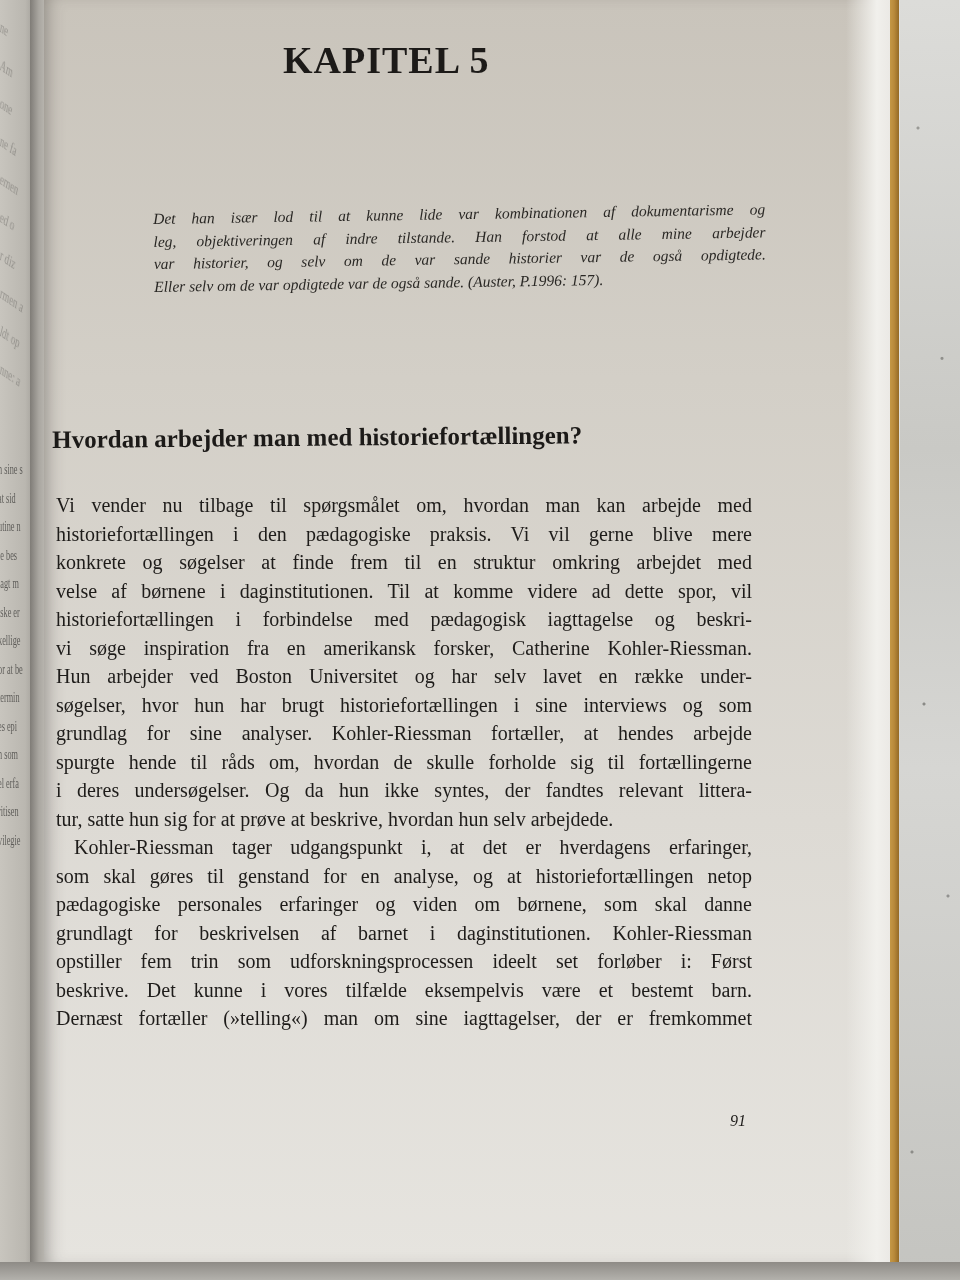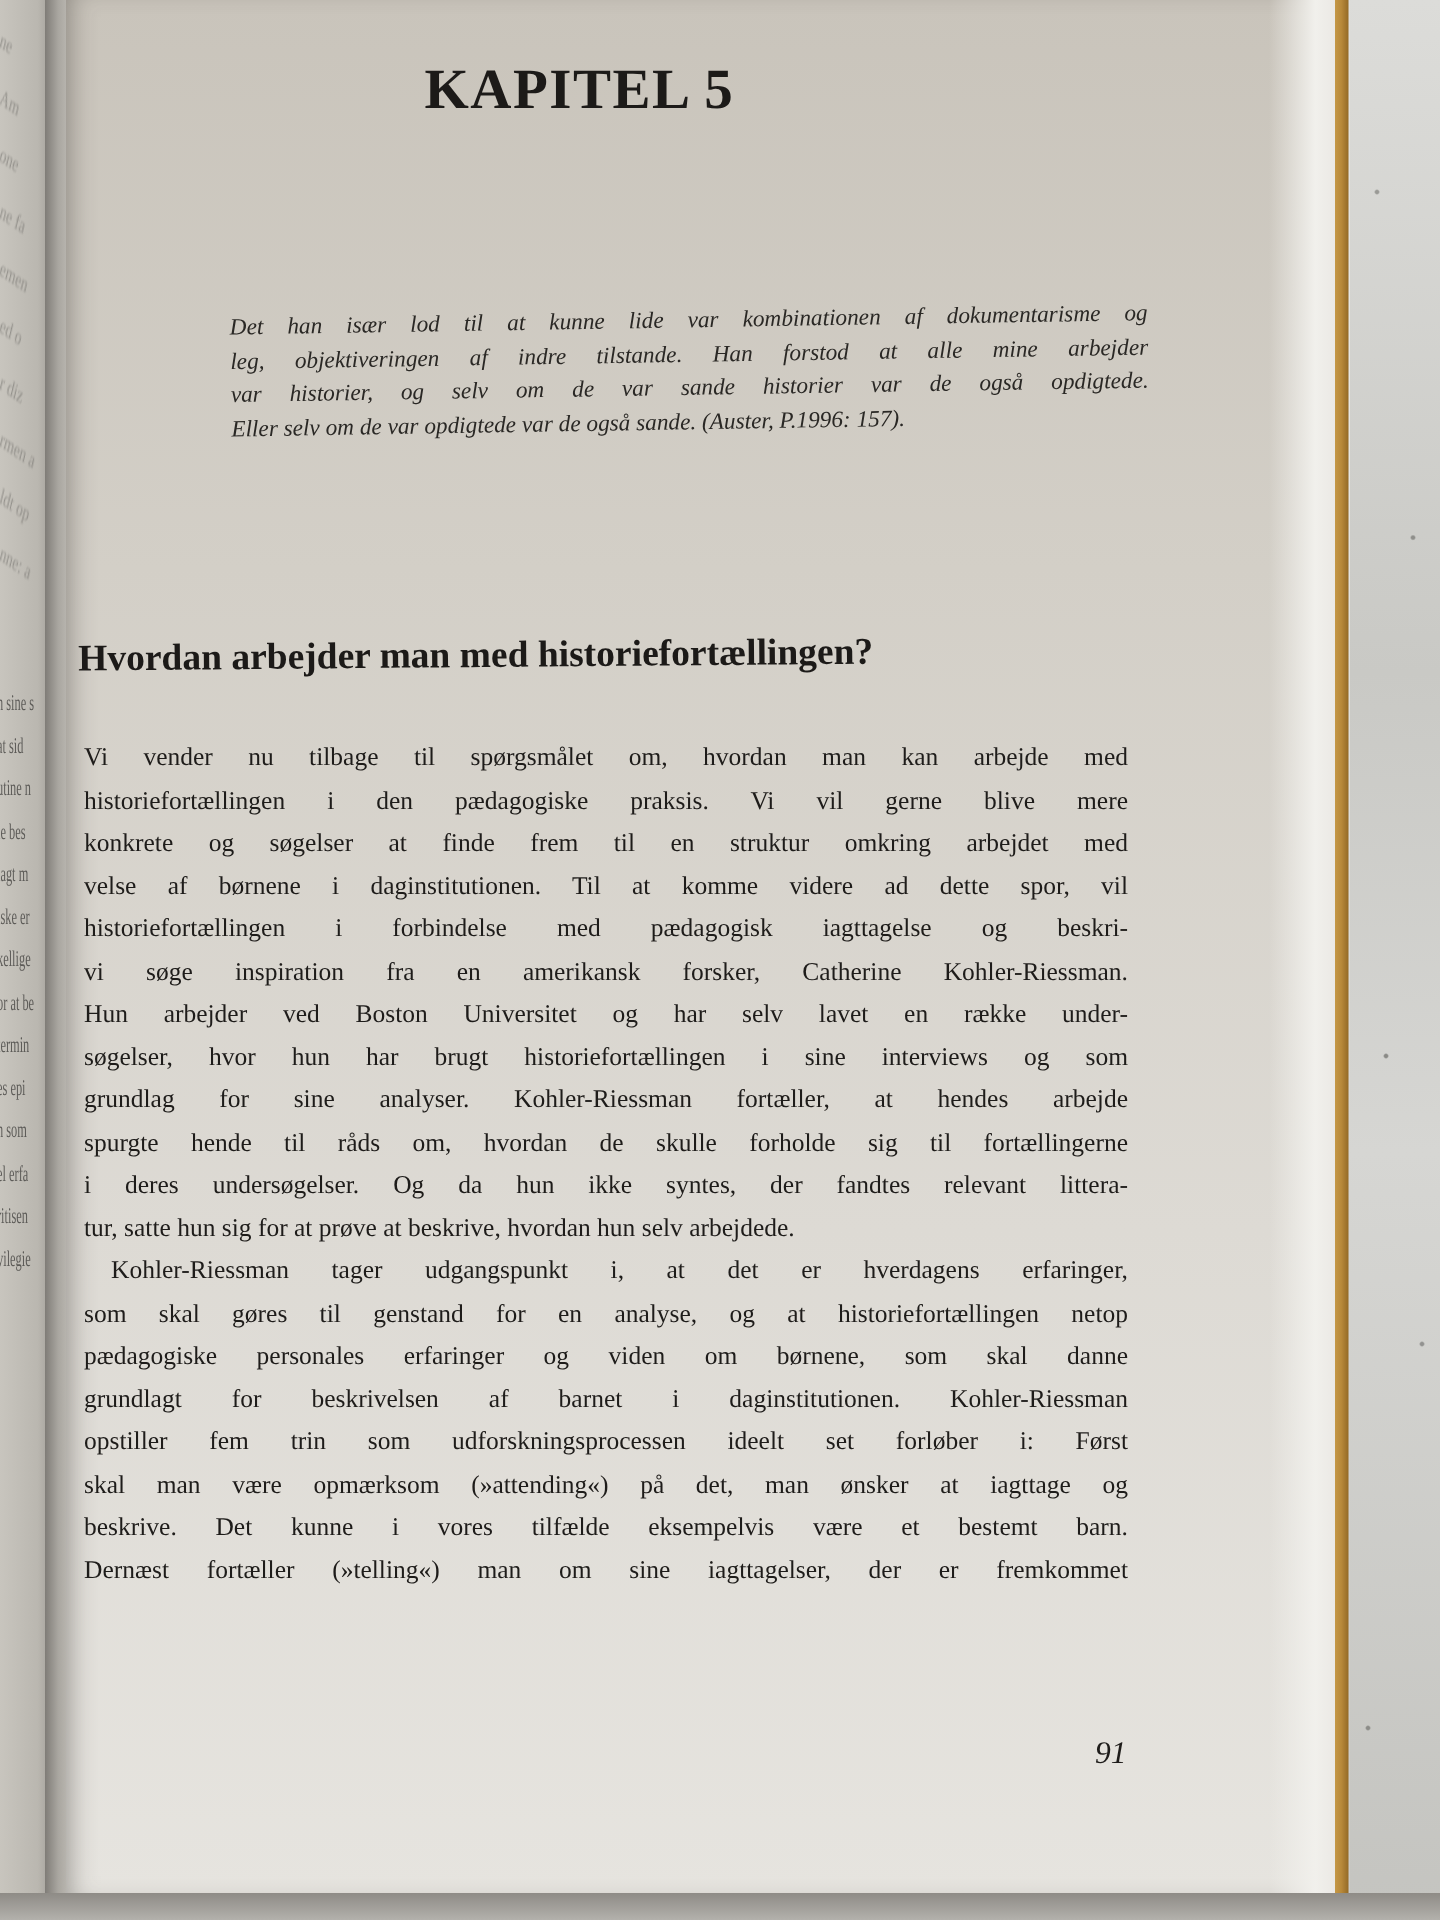--- a/index.html
+++ b/index.html
@@ -78,32 +78,32 @@
     .epigraph .line.last { text-align-last: left; }
     .section-heading {
       position: absolute; left: 52px; top: 426px;
       font-family: "Liberation Serif", serif; font-weight: bold;
       font-size: 25px; color: #1c1a18;
       transform: rotate(-0.5deg); transform-origin: left top;
     }
     .body-text {
       position: absolute; left: 56px; top: 491px; width: 696px;
       font-family: "Liberation Serif", serif;
-      font-size: 17px; line-height: 28.5px; color: #1e1c1a;
+      font-size: 20px; line-height: 28.5px; color: #1e1c1a;
     }
     .body-text .line {
       display: block; white-space: nowrap;
       text-align: justify; text-align-last: justify;
     }
     .body-text .line.last { text-align-last: left; }
     .body-text .line.indent { padding-left: 18px; }
     .page-number {
-      position: absolute; left: 730px; top: 1156px;
+      position: absolute; left: 730px; top: 1112px;
       font-family: "Liberation Serif", serif; font-style: italic;
-      font-size: 21px; color: #1e1c1a;
+      font-size: 16px; color: #1e1c1a;
     }
   </style>
 </head>
 <body>
 
 <div class="scene">
   <div class="wall"></div>
   <div class="cover-edge"></div>
 
   <div class="left-page">
@@ -166,20 +166,19 @@
       <span class="line">spurgte hende til råds om, hvordan de skulle forholde sig til fortællingerne</span>
       <span class="line">i deres undersøgelser. Og da hun ikke syntes, der fandtes relevant littera-</span>
       <span class="line last">tur, satte hun sig for at prøve at beskrive, hvordan hun selv arbejdede.</span>
     </div>
     <div>
       <span class="line indent">Kohler-Riessman tager udgangspunkt i, at det er hverdagens erfaringer,</span>
       <span class="line">som skal gøres til genstand for en analyse, og at historiefortællingen netop</span>
       <span class="line">pædagogiske personales erfaringer og viden om børnene, som skal danne</span>
       <span class="line">grundlagt for beskrivelsen af barnet i daginstitutionen. Kohler-Riessman</span>
       <span class="line">opstiller fem trin som udforskningsprocessen ideelt set forløber i: Først</span>
-      <span class="line">skal man være opmærksom (»attending«) på det, man ønsker at iagttage og</span>
       <span class="line">beskrive. Det kunne i vores tilfælde eksempelvis være et bestemt barn.</span>
       <span class="line">Dernæst fortæller (»telling«) man om sine iagttagelser, der er fremkommet</span>
     </div>
   </div>
 
   <div class="page-number">91</div>
 </div>
 
 </body></html>

